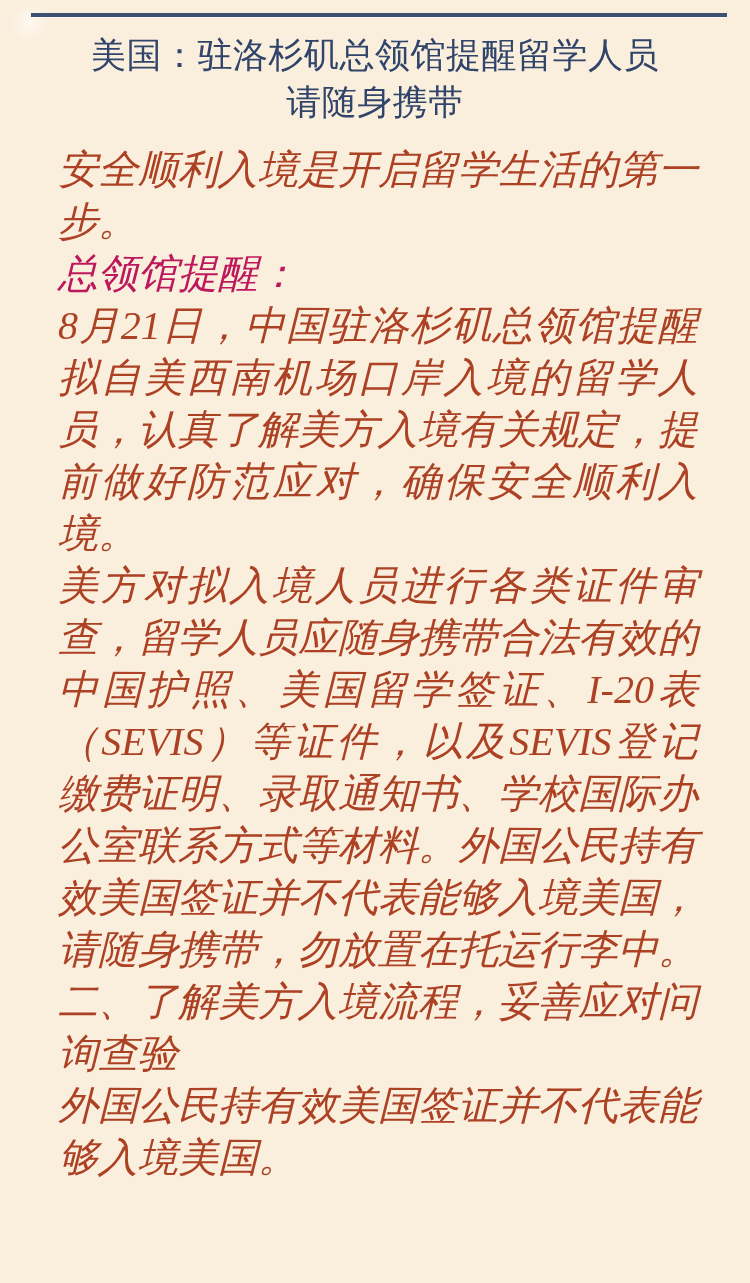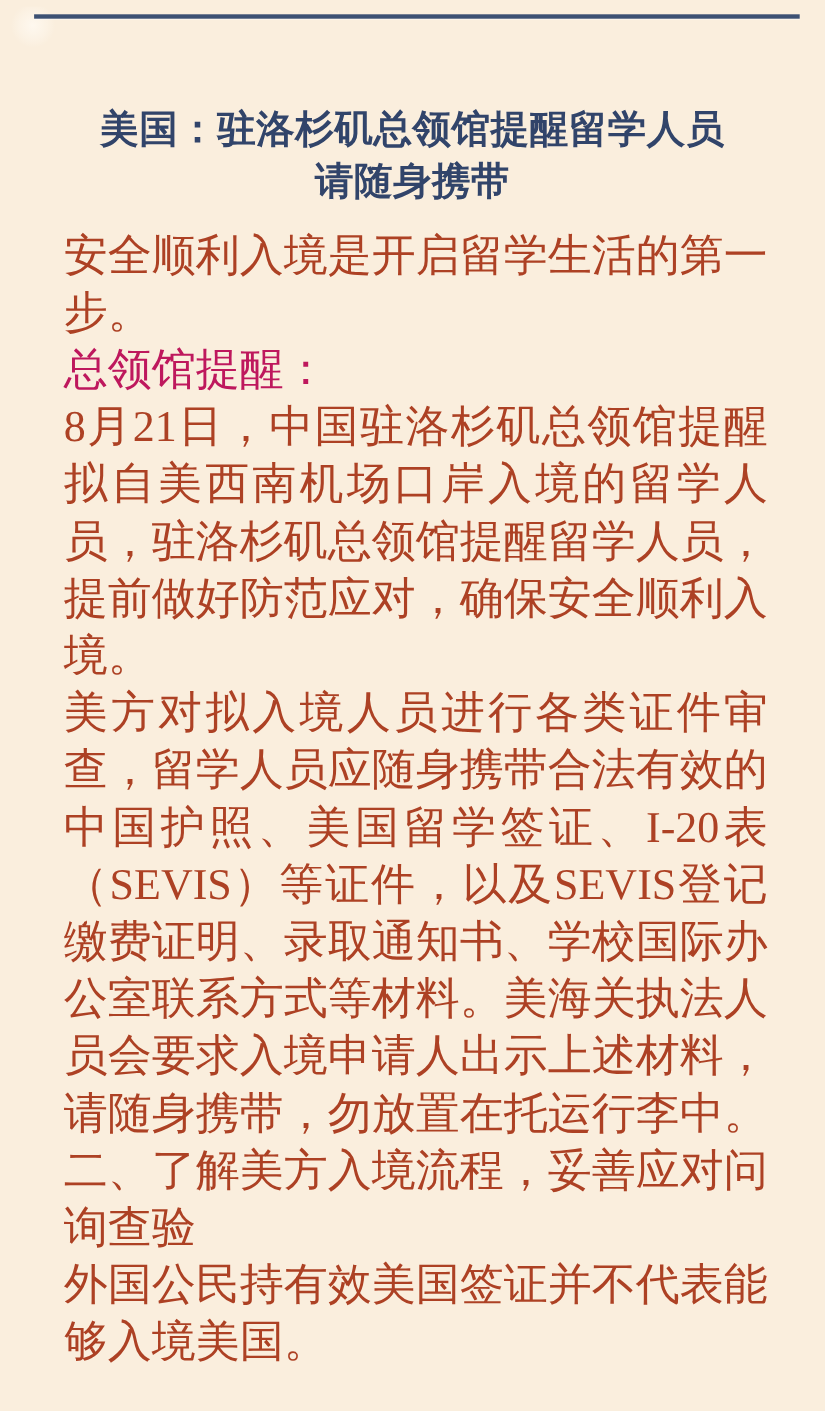--- a/index.html
+++ b/index.html
@@ -20,56 +20,56 @@
     box-shadow:0 1px 0 rgba(255,255,255,.45);
   }
   .watermark-smudge{
     position:absolute;
     left:10px;top:6px;
     width:40px;height:38px;
     background:radial-gradient(circle at 50% 45%, rgba(255,250,242,.85) 0%, rgba(255,250,242,.35) 45%, rgba(255,250,242,0) 70%);
     pointer-events:none;
   }
   .page-title{
-    padding-top:94px;
+    padding-top:32px;
     text-align:center;
     font-size:35px;
-    font-weight:700;
+    font-weight:400;
     line-height:47px;
     color:#31446a;
     letter-spacing:0.5px;
   }
   .article-body{
     margin-top:18px;
     padding:0 52px 0 58px;
     font-size:40px;
     line-height:52px;
     text-align:justify;
     color:#ad4124;
     text-justify:inter-ideograph;
   }
-  .article-body p{margin:0;}
+  .article-body p{margin:0;font-style:italic;}
   .article-body p.blue-label{color:#be185d;}
 </style>
 </head>
 <body>
 
 <div class="page">
 
   <div class="watermark-smudge"></div>
 
   <div class="top-divider"></div>
 
   <div class="page-title">
     <div>美国：驻洛杉矶总领馆提醒留学人员</div>
     <div>请随身携带</div>
   </div>
 
   <div class="article-body">
     <p>安全顺利入境是开启留学生活的第一步。</p>
     <p class="blue-label">总领馆提醒：</p>
-    <p>8月21日，中国驻洛杉矶总领馆提醒拟自美西南机场口岸入境的留学人员，驻洛杉矶总领馆提醒留学人员，提前做好防范应对，确保安全顺利入境。</p>
-    <p>美方对拟入境人员进行各类证件审查，留学人员应随身携带合法有效的中国护照、美国留学签证、I-20表（SEVIS）等证件，以及SEVIS登记缴费证明、录取通知书、学校国际办公室联系方式等材料。美海关执法人员会要求入境申请人出示上述材料，请随身携带，勿放置在托运行李中。</p>
+    <p>8月21日，中国驻洛杉矶总领馆提醒拟自美西南机场口岸入境的留学人员，认真了解美方入境有关规定，提前做好防范应对，确保安全顺利入境。</p>
+    <p>美方对拟入境人员进行各类证件审查，留学人员应随身携带合法有效的中国护照、美国留学签证、I-20表（SEVIS）等证件，以及SEVIS登记缴费证明、录取通知书、学校国际办公室联系方式等材料。外国公民持有效美国签证并不代表能够入境美国，请随身携带，勿放置在托运行李中。</p>
     <p>二、了解美方入境流程，妥善应对问询查验</p>
     <p>外国公民持有效美国签证并不代表能够入境美国。</p>
   </div>
 
 </div>
 
 </body></html>

